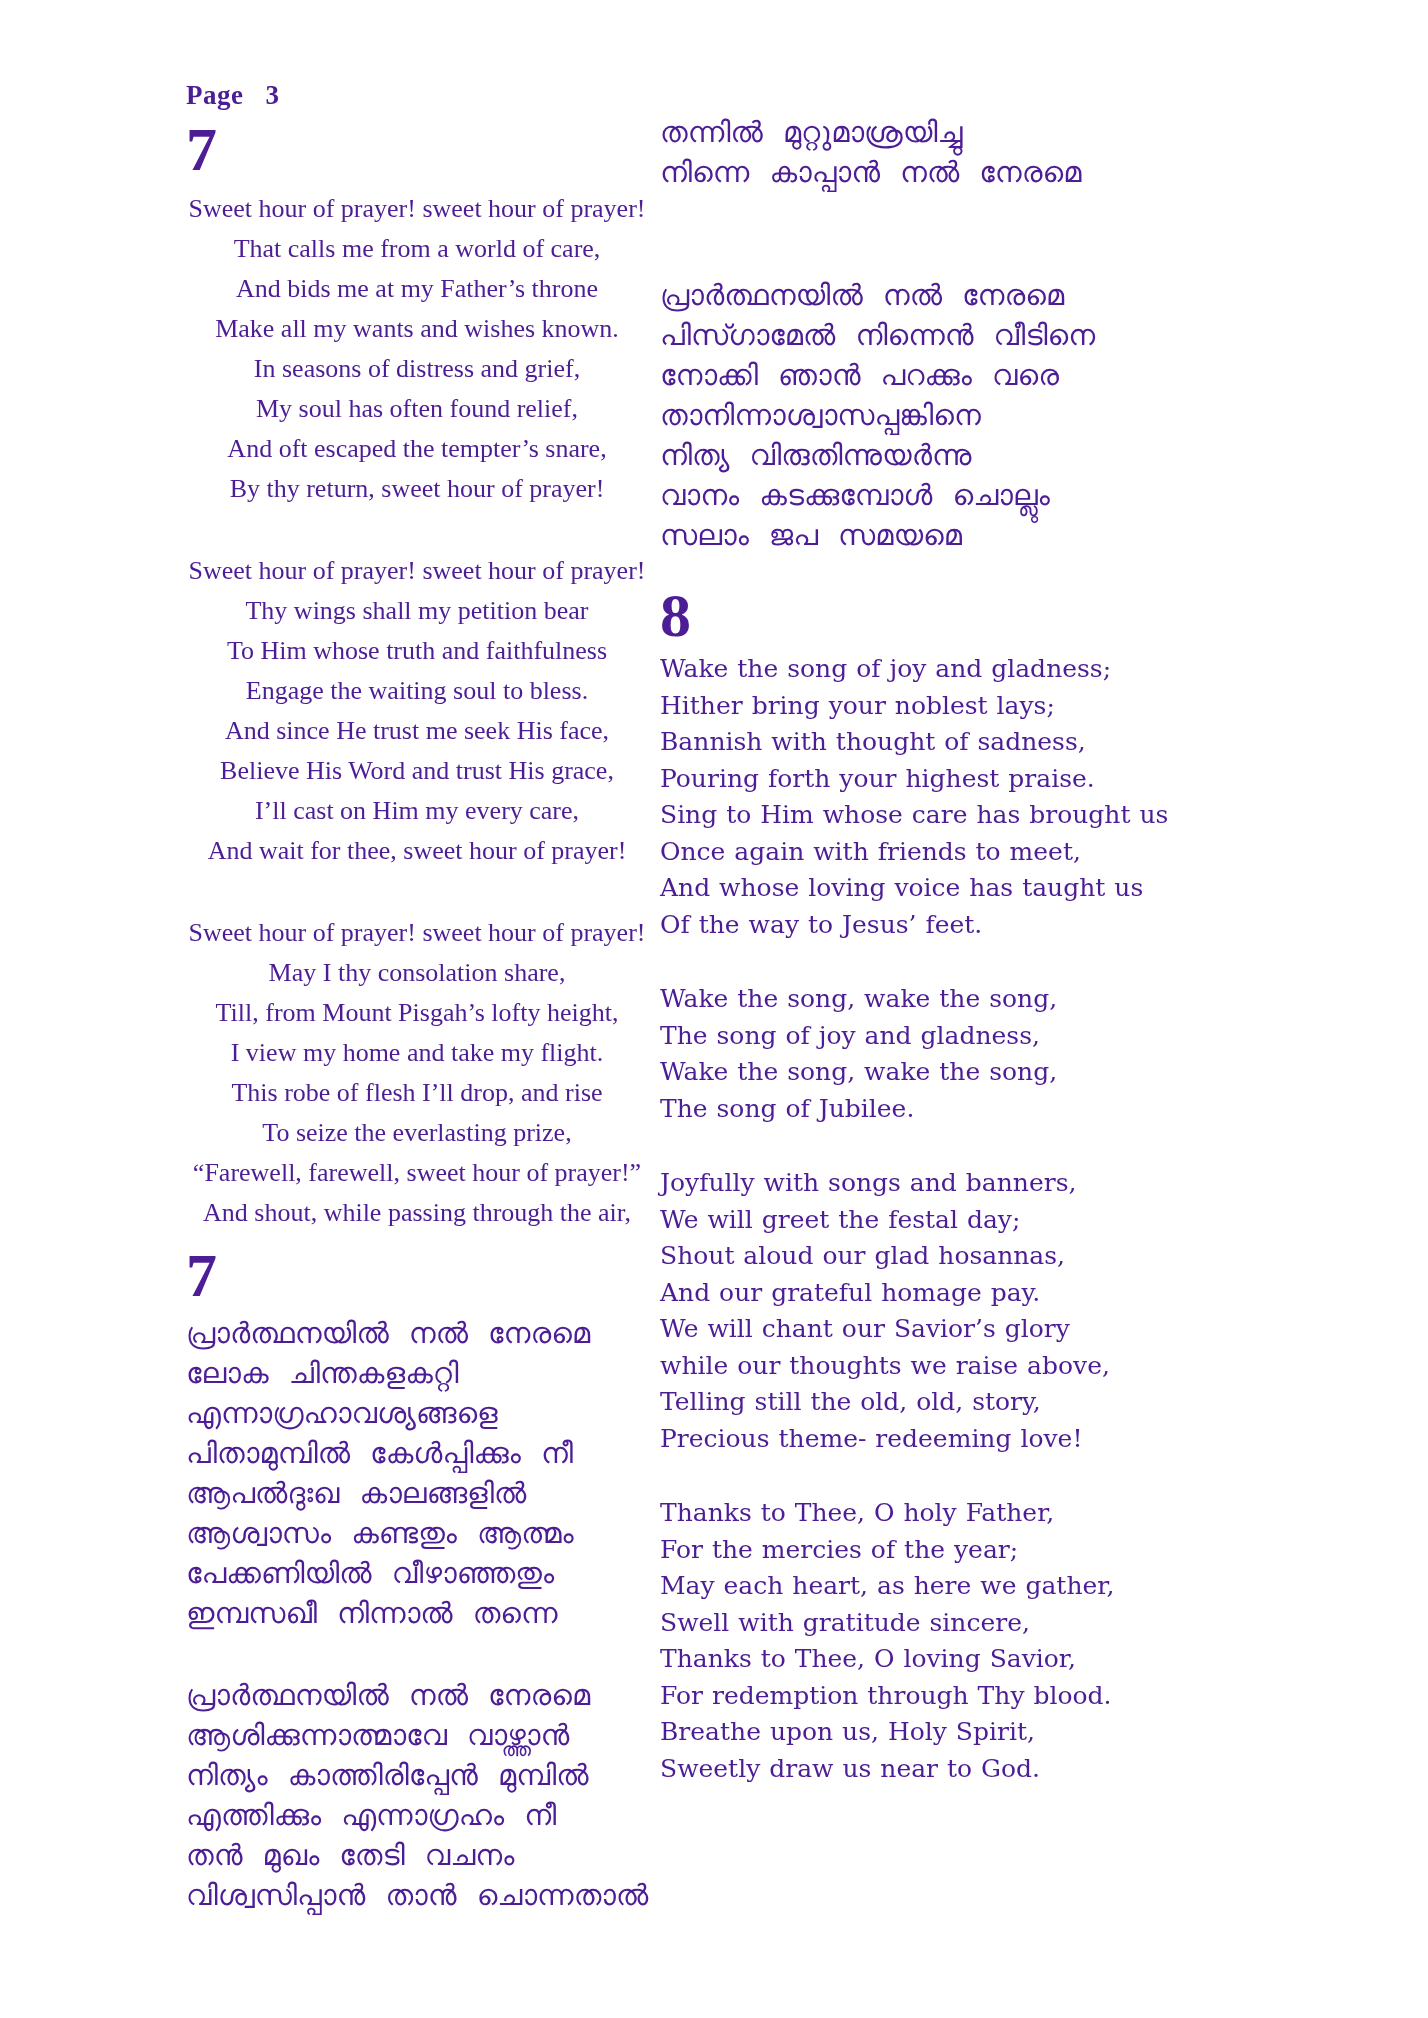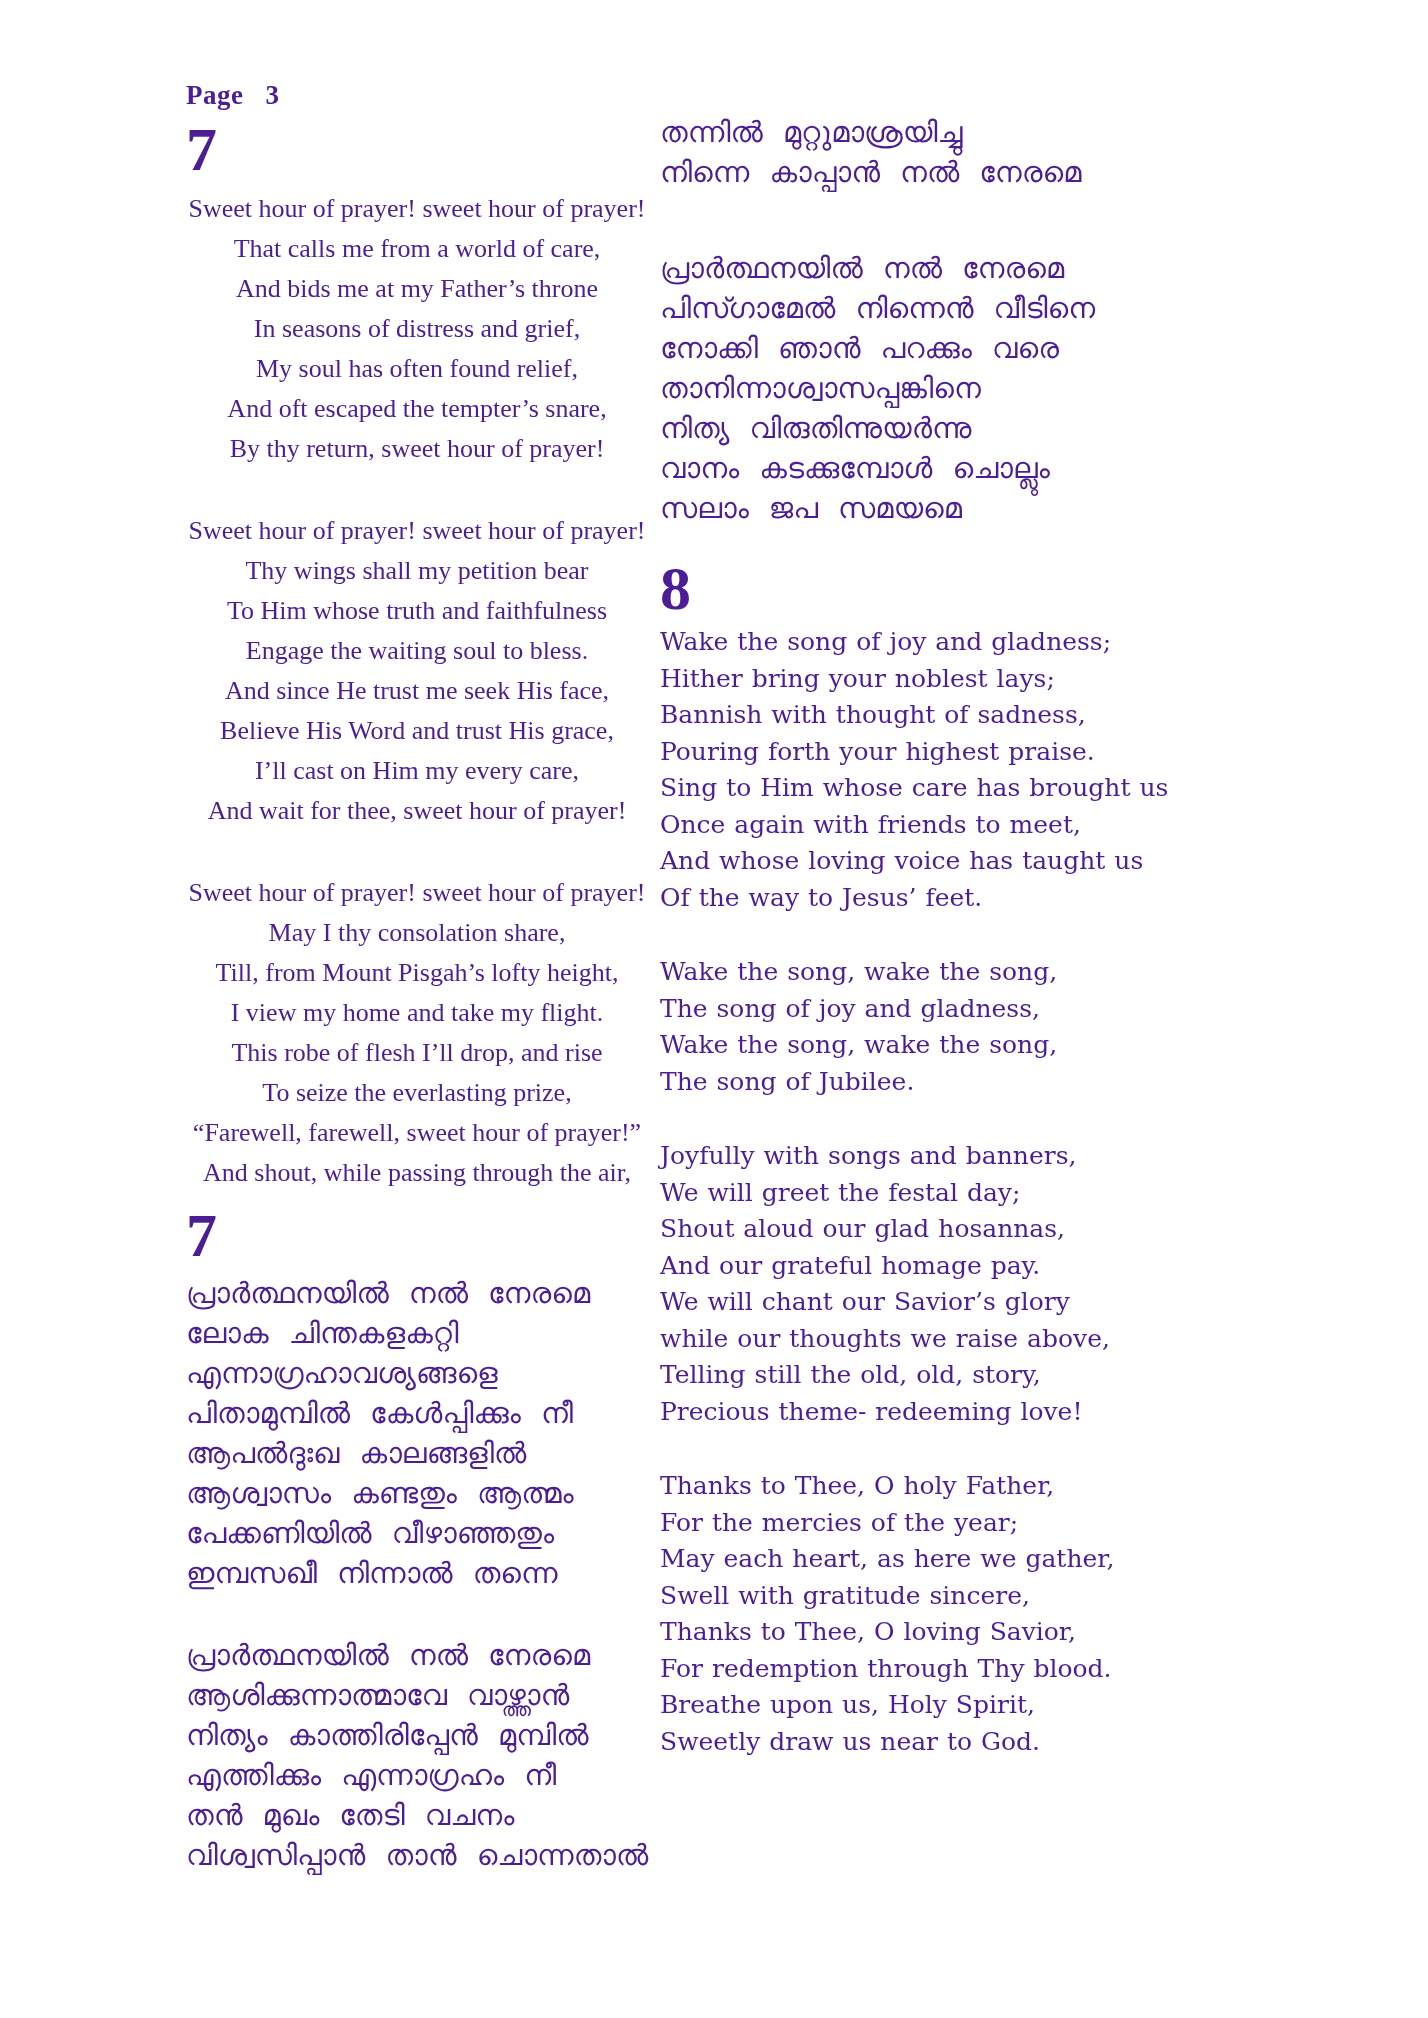--- a/index.html
+++ b/index.html
@@ -61,40 +61,41 @@
     font-family: sans-serif;
     font-weight: 500;
     font-size: 29px;
     line-height: 40px;
     word-spacing: 12px;
     white-space: nowrap;
   }
   .col-left .malayalam .verse { margin-bottom: 42px; }
   .col-left .malayalam .verse:last-child { margin-bottom: 0; }
   .col-right .malayalam .verse { margin-bottom: 30px; }
-  .col-right .malayalam .verse:first-child { margin-bottom: 56px; }
+  .col-right .malayalam .verse:first-child { margin-bottom: 83px; }
 </style>
 </head>
 <body>
 
 <div class="page">
 
   <div class="col col-left">
 
     <div class="page-header">
       <span>Page</span><span class="page-num">3</span>
     </div>
 
     <div class="hymn-number num-7en">7</div>
 
     <div class="english">
         <div class="verse">
           <div class="line">Sweet hour of prayer! sweet hour of prayer!</div>
           <div class="line">That calls me from a world of care,</div>
           <div class="line">And bids me at my Father’s throne</div>
+          <div class="line">Make all my wants and wishes known.</div>
           <div class="line">In seasons of distress and grief,</div>
           <div class="line">My soul has often found relief,</div>
           <div class="line">And oft escaped the tempter’s snare,</div>
           <div class="line">By thy return, sweet hour of prayer!</div>
         </div>
         <div class="verse">
           <div class="line">Sweet hour of prayer! sweet hour of prayer!</div>
           <div class="line">Thy wings shall my petition bear</div>
           <div class="line">To Him whose truth and faithfulness</div>
           <div class="line">Engage the waiting soul to bless.</div>

